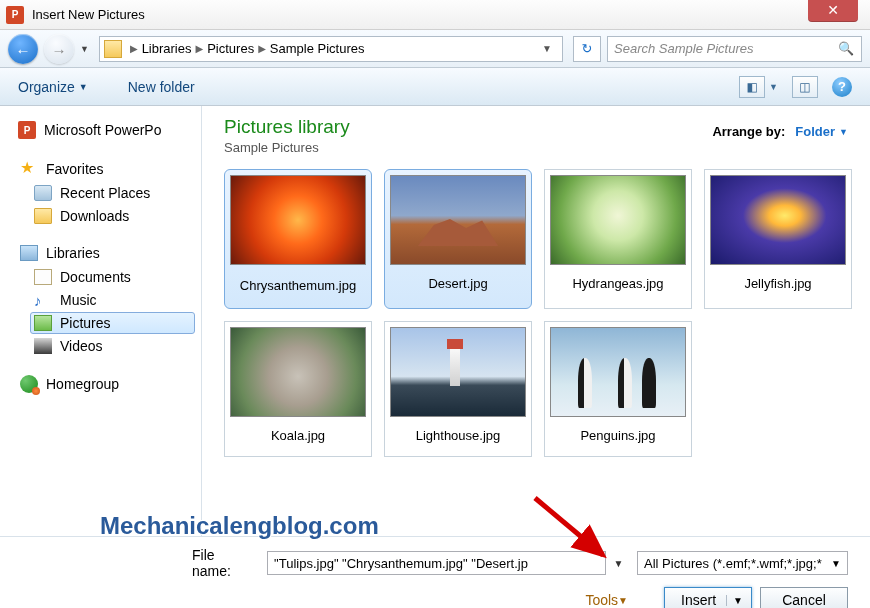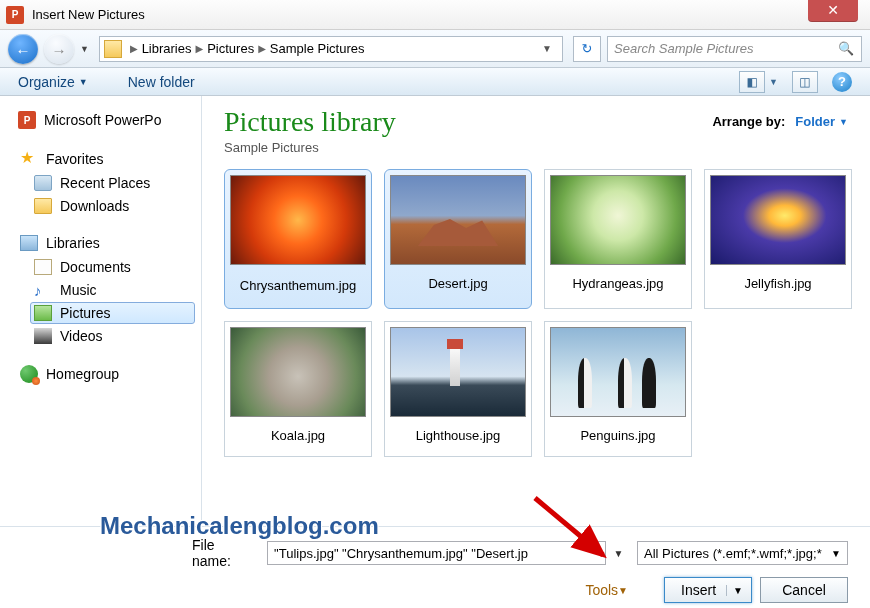--- a/index.html
+++ b/index.html
@@ -17,21 +17,21 @@
 .nav-drop { font-size: 9px; color: #444; }
 .breadcrumb { flex: 1; height: 26px; border: 1px solid #b0bcc8; background: #fff; display: flex; align-items: center; padding: 0 4px; font-size: 13px; margin: 0 4px; }
 .breadcrumb .crumb-icon { width: 18px; height: 18px; background: linear-gradient(#ffe9a6, #f5c95b); border: 1px solid #d6a83a; margin-right: 4px; }
 .breadcrumb .sep { color: #666; margin: 0 4px; font-size: 10px; }
 .breadcrumb .down { margin-left: auto; color: #555; font-size: 10px; padding: 0 6px; }
 .refresh-box { width: 28px; height: 26px; border: 1px solid #b0bcc8; background: #fff; display: flex; align-items: center; justify-content: center; color: #1a6fc9; font-size: 13px; }
 .search-box { width: 255px; height: 26px; border: 1px solid #b0bcc8; background: #fff; display: flex; align-items: center; padding: 0 6px; font-size: 13px; color: #888; font-style: italic; }
 .search-box .search-icon { margin-left: auto; color: #555; font-style: normal; }
 
 
-.toolbar { height: 28px; background: linear-gradient(#f7fbff, #dbe9f4); border-bottom: 1px solid #c0cbd5; display: flex; align-items: center; padding: 0 18px; font-size: 14px; color: #13487d; }
+.toolbar { height: 38px; background: linear-gradient(#f7fbff, #dbe9f4); border-bottom: 1px solid #c0cbd5; display: flex; align-items: center; padding: 0 18px; font-size: 14px; color: #13487d; }
 .toolbar .org { display: flex; align-items: center; gap: 4px; margin-right: 40px; }
 .toolbar .org .tri { font-size: 9px; }
 .toolbar-right { margin-left: auto; display: flex; align-items: center; gap: 14px; }
 .view-btn { width: 26px; height: 22px; border: 1px solid #9fb8cc; background: linear-gradient(#fefefe, #e4eef6); display: flex; align-items: center; justify-content: center; color: #3a6a95; font-size: 12px; }
 .view-drop { font-size: 9px; color: #3a6a95; margin-left: -10px; }
 .help-btn { width: 20px; height: 20px; border-radius: 50%; background: radial-gradient(circle at 40% 30%, #8ecdff, #1a7fc9); color: #fff; display: flex; align-items: center; justify-content: center; font-size: 13px; font-weight: bold; }
 
 
 .body { display: flex; height: 430px; }
 
@@ -52,21 +52,21 @@
 .ico.lib { background: linear-gradient(#c9e4fa, #8bb6db); border: 1px solid #6a9ac2; }
 .ico.doc { background: #fdfdfd; border: 1px solid #b8a97a; }
 .ico.music { color: #2a6fc9; font-size: 15px; }
 .ico.pic { background: linear-gradient(#b6e59e, #6cbb4a); border: 1px solid #5aa03a; }
 .ico.vid { background: linear-gradient(#d6d6d6, #3a3a3a); }
 .ico.home { width: 18px; height: 18px; background: radial-gradient(circle at 30% 30%, #6fc96f, #1a891a); border-radius: 50%; position: relative; }
 .ico.home::after { content: ''; position: absolute; width: 8px; height: 8px; background: radial-gradient(circle, #ff8a3a, #c9551a); border-radius: 50%; right: -2px; bottom: -2px; }
 
 
 .main { flex: 1; padding: 10px 18px 6px 22px; position: relative; }
-.library-title { font-size: 28px; color: #1a8a1a; font-weight: normal; font-family: Liberation Serif, serif; }
+.library-title { font-size: 19px; color: #1a8a1a; font-weight: normal; }
 .library-sub { font-size: 13px; color: #555; margin-top: 2px; }
 .arrange { position: absolute; top: 18px; right: 22px; font-size: 13px; display: flex; align-items: flex-start; gap: 10px; font-weight: bold; }
 .arrange .arr-val { color: #1a6fc9; display: flex; align-items: center; gap: 4px; }
 .arrange .tri { font-size: 9px; }
 
 .thumbs { margin-top: 14px; display: grid; grid-template-columns: repeat(4, 148px); gap: 12px 12px; }
 .thumb { border: 1px solid #c8d3dc; padding: 5px; text-align: center; font-size: 13px; }
 .thumb.selected { background: linear-gradient(#e8f3ff, #d3e8fc); border: 1px solid #7aace0; border-radius: 6px; }
 .thumb .img { width: 100%; height: 90px; border: 1px solid #888; }
 .thumb .label { margin-top: 4px; line-height: 1.2; min-height: 30px; display: flex; align-items: center; justify-content: center; }

